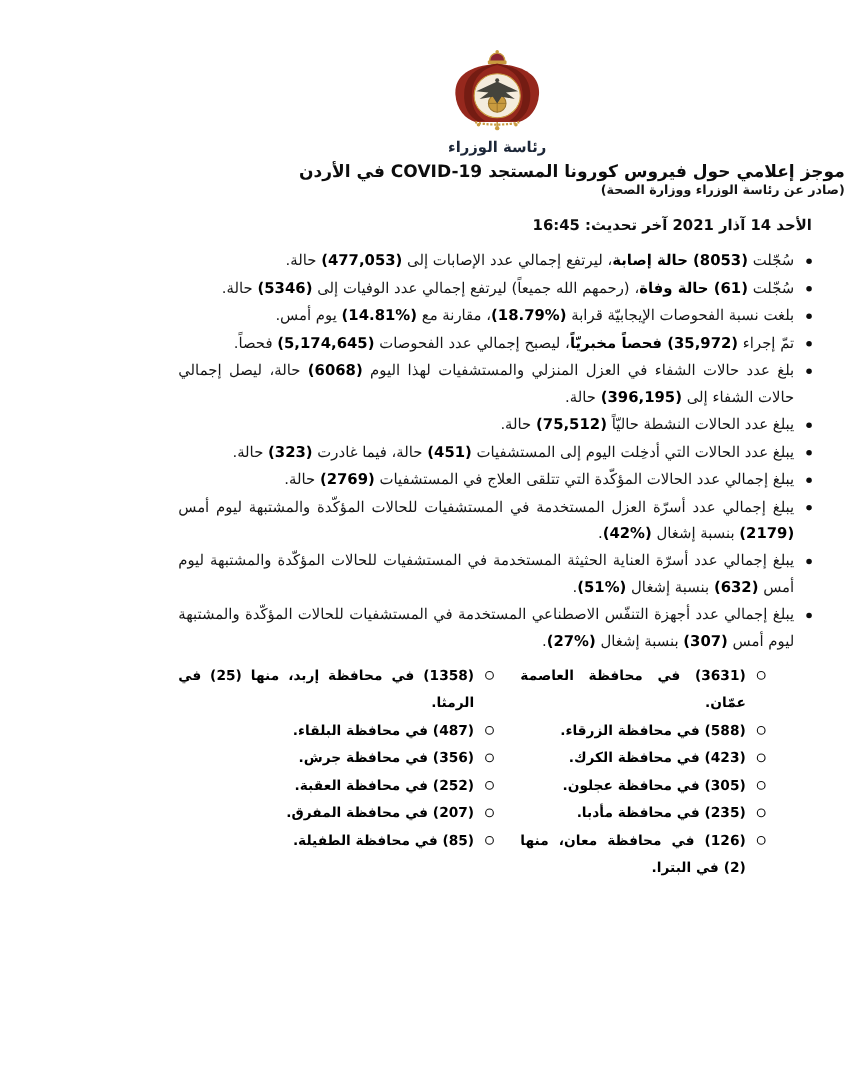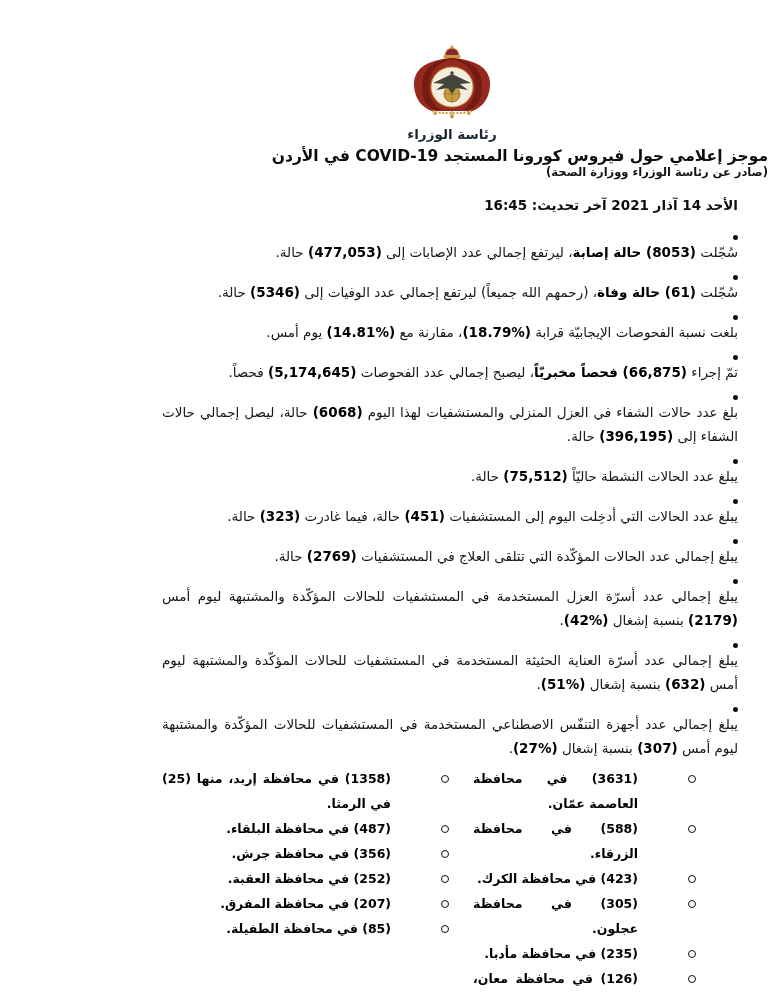--- a/index.html
+++ b/index.html
@@ -11,32 +11,32 @@
   .calligraphy{display:block;margin-top:2px;font-size:13.5px;font-weight:bold;color:#1d2738;letter-spacing:.5px;}
 
   .title{margin-top:5px;text-align:right;font-size:15.5px;font-weight:bold;color:#0d0d0d;}
   .subtitle{margin-top:0;text-align:right;font-size:11.5px;font-weight:bold;color:#141414;}
   .date-line{margin:18px 30px 0 30px;text-align:right;font-size:13.5px;font-weight:bold;color:#0d0d0d;}
   .section-heading{margin:13px 30px 0 30px;text-align:right;font-size:14px;font-weight:bold;color:#0d0d0d;
                    text-decoration:underline;text-underline-offset:3px;}
 
   
   .bullets{margin:12px 30px 0 26px;}
-  .bullet{display:flex;align-items:flex-start;margin-bottom:1px;flex-direction:column;}
+  .bullet{display:flex;align-items:flex-start;margin-bottom:1px;}
   .bullet .dot{flex:0 0 auto;width:5px;height:5px;margin-top:10px;margin-left:11px;border-radius:50%;background:#0d0d0d;}
   .bullet .txt{flex:1 1 auto;font-size:13.5px;line-height:24px;text-align:justify;color:#161616;}
   .bullet .txt .b{font-weight:bold;color:#000;}
   .bullet.intro{margin-top:26px;}
 
   
   .dist-cols{display:flex;margin:6px 30px 0 26px;}
   .dist-col{box-sizing:border-box;}
   .dist-col.right{flex:0 0 46%;padding-right:42px;}
   .dist-col.left{flex:0 0 54%;padding-right:24px;}
-  .dist-item{display:flex;align-items:flex-start;gap:40px;}
+  .dist-item{display:flex;align-items:flex-start;}
   .dist-item .circ{flex:0 0 auto;width:6px;height:6px;margin-top:9px;margin-left:10px;border:1.4px solid #111;border-radius:50%;background:transparent;}
   .dist-item .txt{flex:1 1 auto;font-size:12.5px;font-weight:bold;line-height:25px;color:#000;text-align:justify;}
 </style>
 </head>
 <body>
 
 <div class="page">
 
   <div class="emblem-wrap">
     <svg width="106" height="76" viewBox="0 0 106 76" aria-hidden="true">
@@ -84,21 +84,21 @@
       <div class="bullet">
         <span class="dot"></span>
         <span class="txt"><span>سُجّلت </span><span class="b">(61) حالة وفاة</span><span>، (رحمهم الله جميعاً) ليرتفع إجمالي عدد الوفيات إلى </span><span class="b">(5346)</span><span> حالة.</span></span>
       </div>
       <div class="bullet">
         <span class="dot"></span>
         <span class="txt"><span>بلغت نسبة الفحوصات الإيجابيّة قرابة </span><span class="b">(%18.79)</span><span>، مقارنة مع </span><span class="b">(%14.81)</span><span> يوم أمس.</span></span>
       </div>
       <div class="bullet">
         <span class="dot"></span>
-        <span class="txt"><span>تمّ إجراء </span><span class="b">(66,875) فحصاً مخبريّاً</span><span>، ليصبح إجمالي عدد الفحوصات </span><span class="b">(5,174,645)</span><span> فحصاً.</span></span>
+        <span class="txt"><span>تمّ إجراء </span><span class="b">(35,972) فحصاً مخبريّاً</span><span>، ليصبح إجمالي عدد الفحوصات </span><span class="b">(5,174,645)</span><span> فحصاً.</span></span>
       </div>
       <div class="bullet">
         <span class="dot"></span>
         <span class="txt"><span>بلغ عدد حالات الشفاء في العزل المنزلي والمستشفيات لهذا اليوم </span><span class="b">(6068)</span><span> حالة، ليصل إجمالي حالات الشفاء إلى </span><span class="b">(396,195)</span><span> حالة.</span></span>
       </div>
       <div class="bullet">
         <span class="dot"></span>
         <span class="txt"><span>يبلغ عدد الحالات النشطة حاليّاً </span><span class="b">(75,512)</span><span> حالة.</span></span>
       </div>
       <div class="bullet">

